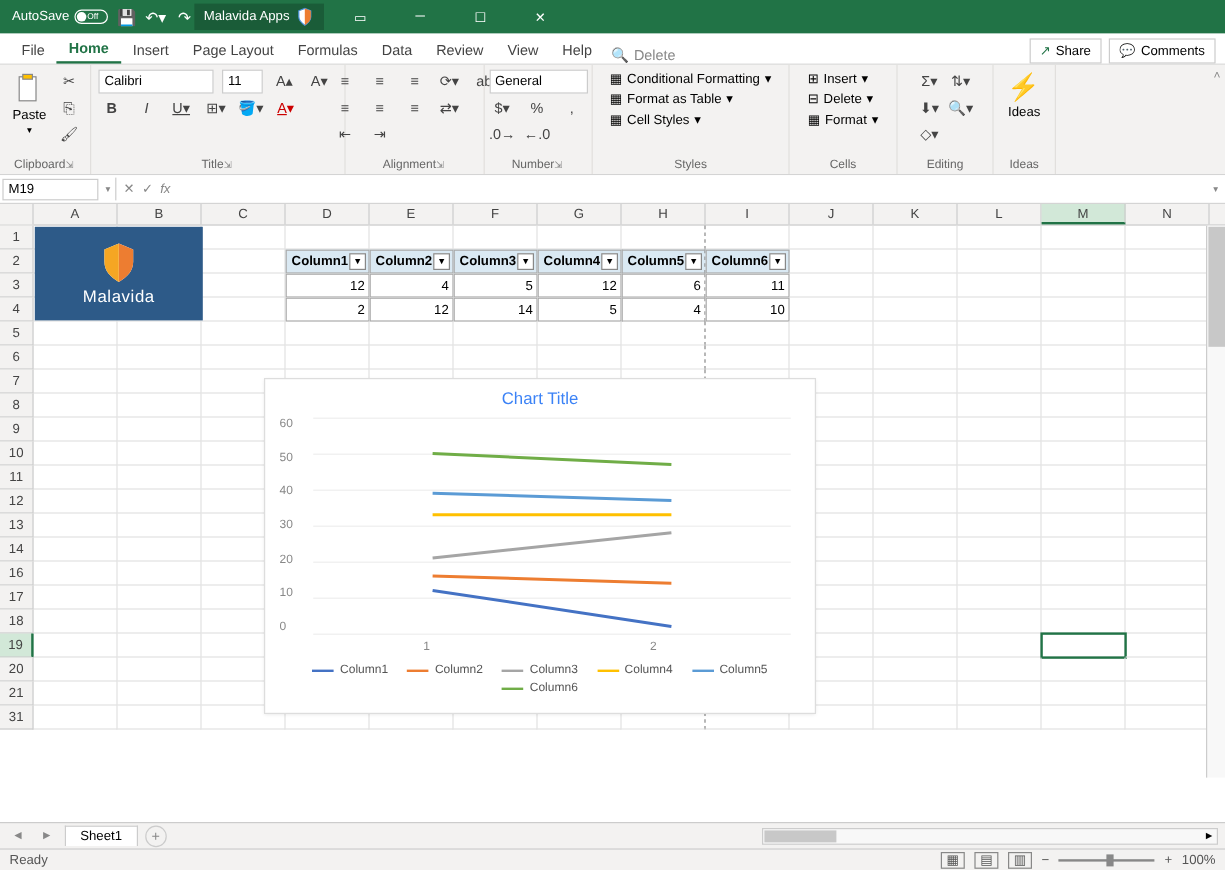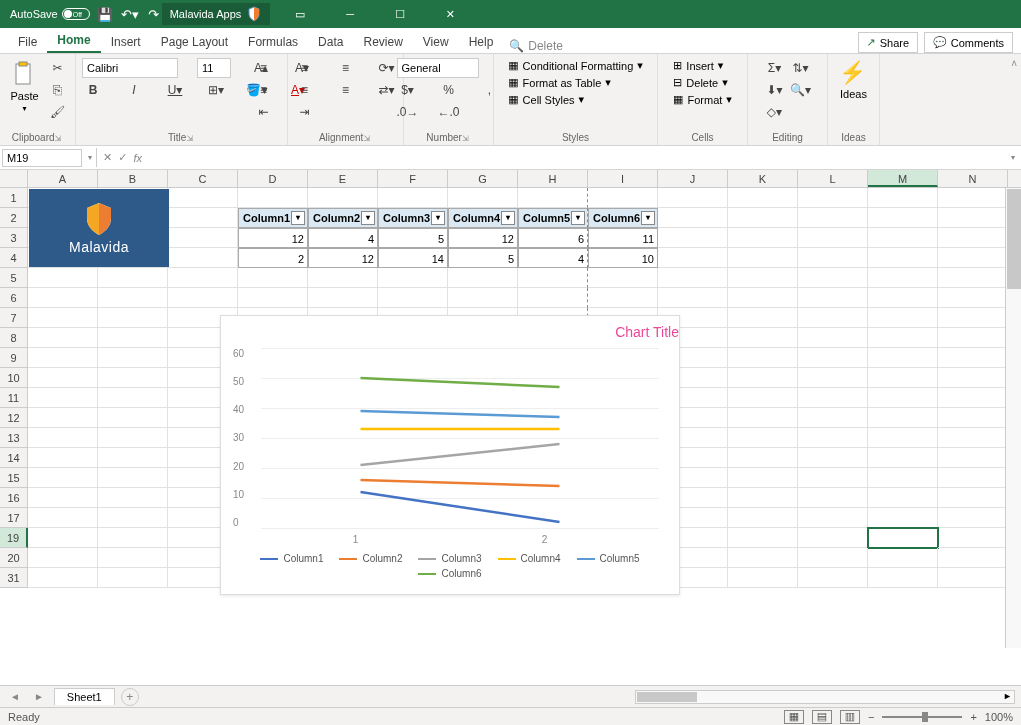--- a/index.html
+++ b/index.html
@@ -25,21 +25,21 @@
 .search-box { display:flex; align-items:center; gap:4px; color:#888; font-size:12px; padding:0 6px;}
 .share-btn, .comments-btn { border:1px solid #ccc; padding:3px 8px; font-size:11px; display:flex; align-items:center; gap:4px; cursor:pointer; background:#fff;}
 
 
 .ribbon { height:92px; background:#f3f2f1; border-bottom:1px solid #d4d4d4; display:flex; }
 .group { border-right:1px solid #e1dfdd; padding:4px 6px 2px; display:flex; flex-direction:column; justify-content:space-between; align-items:center;}
 .group-content { display:flex; gap:4px; align-items:flex-start; flex:1;}
 .group-label { font-size:10px; color:#666; text-align:center; width:100%; padding-top:2px;}
 .big-btn { display:flex; flex-direction:column; align-items:center; gap:2px; padding:2px 4px; font-size:11px;}
 .big-btn svg { width:24px; height:28px;}
-.small-row { display:flex; gap:19px; }
+.small-row { display:flex; gap:7px; }
 .ctrl { border:1px solid #ccc; background:#fff; padding:1px 4px; font-size:11px; height:20px;}
 .icon-btn { width:22px; height:20px; display:flex; align-items:center; justify-content:center; font-size:12px; color:#444;}
 .col { display:flex; flex-direction:column; gap:2px;}
 .txt-btn { display:flex; align-items:center; gap:4px; font-size:11px; padding:1px 0;}
 
 
 .formula-bar { height:24px; display:flex; align-items:center; border-bottom:1px solid #d4d4d4; background:#fff;}
 .name-box { width:80px; border:1px solid #ccc; padding:2px 4px; font-size:11px; margin:2px;}
 .fx-area { flex:1; border-left:1px solid #ccc; padding:2px 6px; display:flex; align-items:center; gap:6px;}
 .fx-icon { color:#888; font-size:11px;}
@@ -60,21 +60,21 @@
 .cell.sel { outline:2px solid #217346; outline-offset:-1px; background:#fff;}
 .page-break { border-right:1px dashed #888 !important;}
 
 
 .mv-logo { position:absolute; left:29px; top:19px; width:140px; height:78px; background:#2d5a88; display:flex; flex-direction:column; align-items:center; justify-content:center; color:#fff;}
 .mv-logo svg { width:36px; height:36px;}
 .mv-logo-text { font-size:14px; margin-top:2px; letter-spacing:0.5px;}
 
 
 .chart-wrap { position:absolute; left:220px; top:145px; width:460px; height:280px; background:#fff; border:1px solid #ddd; box-shadow:0 1px 3px rgba(0,0,0,0.1);}
-.chart-title { text-align:right; font-size:14px; color:#ec4899; padding:8px 0;}
+.chart-title { text-align:center; font-size:14px; color:#3b82f6; padding:8px 0;}
 .chart-body { position:relative; height:180px; margin:0 20px 0 40px;}
 .y-axis { position:absolute; left:-28px; top:0; height:100%; display:flex; flex-direction:column; justify-content:space-between; font-size:10px; color:#888;}
 .y-tick { width:24px;}
 .grid-line { position:absolute; left:0; right:0; border-top:1px solid #eee;}
 .chart-svg { position:absolute; left:0; top:0; width:100%; height:100%;}
 .x-axis { display:flex; justify-content:space-around; font-size:10px; color:#888; padding:6px 40px 0;}
 .legend { display:flex; flex-wrap:wrap; justify-content:center; gap:4px 16px; padding:8px 30px; font-size:10px; color:#555;}
 .legend-item { display:flex; align-items:center; gap:5px;}
 .legend-swatch { width:18px; height:2px;}
 
@@ -557,37 +557,20 @@
         <div class="cell"></div>
         <div class="cell page-break"></div>
         <div class="cell"></div>
         <div class="cell"></div>
         <div class="cell"></div>
         <div class="cell"></div>
         <div class="cell"></div>
         <div class="cell"></div>
       </div>
       <div class="row">
-        <div class="row-h">15</div>
-        <div class="cell"></div>
-        <div class="cell"></div>
-        <div class="cell"></div>
-        <div class="cell"></div>
-        <div class="cell"></div>
-        <div class="cell"></div>
-        <div class="cell"></div>
-        <div class="cell page-break"></div>
-        <div class="cell"></div>
-        <div class="cell"></div>
-        <div class="cell"></div>
-        <div class="cell"></div>
-        <div class="cell"></div>
-        <div class="cell"></div>
-      </div>
-      <div class="row">
         <div class="row-h">16</div>
         <div class="cell"></div>
         <div class="cell"></div>
         <div class="cell"></div>
         <div class="cell"></div>
         <div class="cell"></div>
         <div class="cell"></div>
         <div class="cell"></div>
         <div class="cell page-break"></div>
         <div class="cell"></div>
@@ -608,38 +591,72 @@
         <div class="cell"></div>
         <div class="cell page-break"></div>
         <div class="cell"></div>
         <div class="cell"></div>
         <div class="cell"></div>
         <div class="cell"></div>
         <div class="cell"></div>
         <div class="cell"></div>
       </div>
       <div class="row">
+        <div class="row-h">18</div>
+        <div class="cell"></div>
+        <div class="cell"></div>
+        <div class="cell"></div>
+        <div class="cell"></div>
+        <div class="cell"></div>
+        <div class="cell"></div>
+        <div class="cell"></div>
+        <div class="cell page-break"></div>
+        <div class="cell"></div>
+        <div class="cell"></div>
+        <div class="cell"></div>
+        <div class="cell"></div>
+        <div class="cell"></div>
+        <div class="cell"></div>
+      </div>
+      <div class="row">
         <div class="row-h sel">19</div>
         <div class="cell"></div>
         <div class="cell"></div>
         <div class="cell"></div>
         <div class="cell"></div>
         <div class="cell"></div>
         <div class="cell"></div>
         <div class="cell"></div>
         <div class="cell page-break"></div>
         <div class="cell"></div>
         <div class="cell"></div>
         <div class="cell"></div>
         <div class="cell"></div>
         <div class="cell sel"></div>
         <div class="cell"></div>
       </div>
       <div class="row">
         <div class="row-h">20</div>
+        <div class="cell"></div>
+        <div class="cell"></div>
+        <div class="cell"></div>
+        <div class="cell"></div>
+        <div class="cell"></div>
+        <div class="cell"></div>
+        <div class="cell"></div>
+        <div class="cell page-break"></div>
+        <div class="cell"></div>
+        <div class="cell"></div>
+        <div class="cell"></div>
+        <div class="cell"></div>
+        <div class="cell"></div>
+        <div class="cell"></div>
+      </div>
+      <div class="row">
+        <div class="row-h">21</div>
         <div class="cell"></div>
         <div class="cell"></div>
         <div class="cell"></div>
         <div class="cell"></div>
         <div class="cell"></div>
         <div class="cell"></div>
         <div class="cell"></div>
         <div class="cell page-break"></div>
         <div class="cell"></div>
         <div class="cell"></div>

